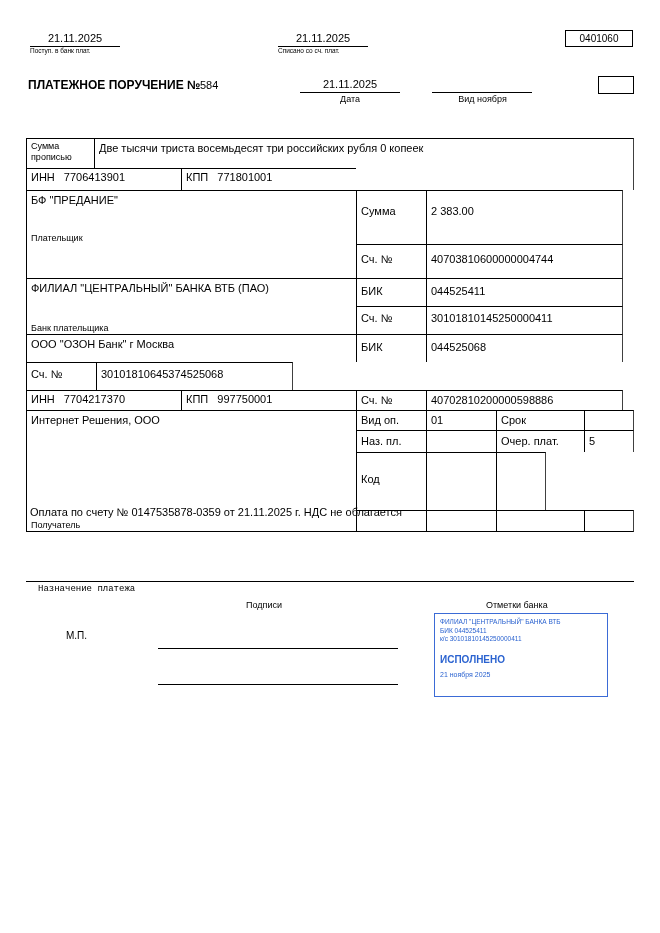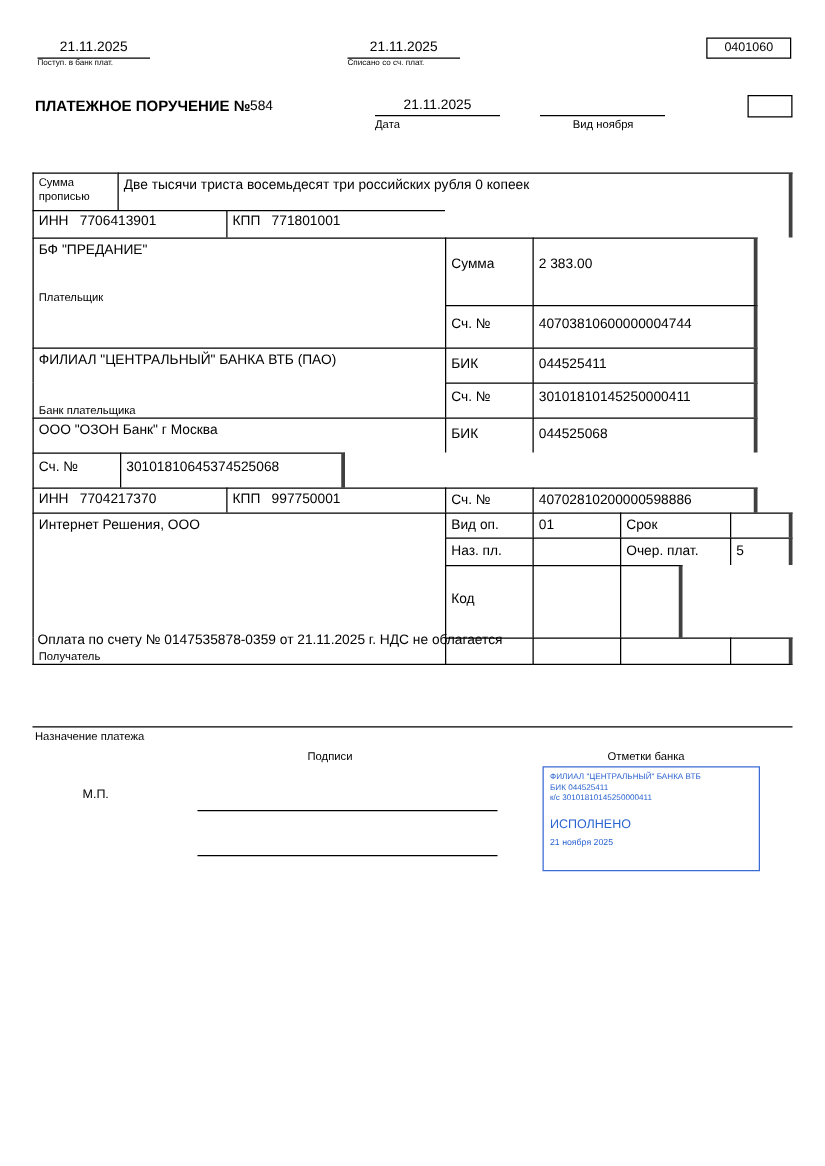--- a/index.html
+++ b/index.html
@@ -34,82 +34,82 @@
   .code-box {
     left: 565px; top: 30px; width: 68px; height: 17px;
     border: 1px solid #000; text-align: center; font-size: 10px; line-height: 15px;
   }
 
   
   .title { left: 28px; top: 78px; font-size: 12px; font-weight: bold; }
   .title-num { left: 200px; top: 79px; font-size: 11px; }
   .doc-date { left: 300px; top: 78px; width: 100px; text-align: center; font-size: 11px; }
   .doc-date-line { left: 300px; top: 92px; width: 100px; border-top: 1px solid #000; }
-  .doc-date-cap { left: 300px; top: 94px; width: 100px; font-size: 9px; }
+  .doc-date-cap { left: 300px; top: 94px; width: 100px; text-align: center; font-size: 9px; }
   .vid-line { left: 432px; top: 92px; width: 100px; border-top: 1px solid #000; }
   .vid-cap { left: 430px; top: 94px; width: 105px; text-align: center; font-size: 9px; }
   .vid-box { left: 598px; top: 76px; width: 36px; height: 18px; border: 1px solid #000; }
 
   
   .tbl {
     position: absolute;
     left: 26px; top: 138px;
     width: 608px;
   }
   .row { display: flex; }
   .cell {
     border-left: 1px solid #000;
     border-top: 1px solid #000;
     position: relative;
     padding: 2px 4px;
   }
-  .lastcol { border-right: 3px solid #404040; }
+  .lastcol { border-right: 1px solid #404040; }
   .botline { border-bottom: 1px solid #000; }
 
   .cap-bl {
     position: absolute;
     left: 4px; bottom: 1px;
     font-size: 9px;
   }
   .v-tl {
     position: absolute; left: 4px; top: 3px; font-size: 11px;
   }
 
   
   .sumwords-lbl { width: 68px; height: 30px; font-size: 9px; line-height: 11px; padding-top: 2px; }
   .sumwords-val { flex: 1; height: 30px; }
 
   .left-col { width: 330px; }
   .mid-col  { width: 70px; }
-  .right-col{ width: 180px; padding-left: 39px; }
+  .right-col{ width: 197px; padding-left: 39px; }
 
   .h22 { height: 22px; }
   .h28 { height: 28px; }
   .h34 { height: 34px; }
   .h54 { height: 54px; }
 
   
   .purpose-text { left: 30px; top: 506px; font-size: 11px; }
-  .purpose-cap { left: 28px; top: 584px; font-size: 9px; }
+  .purpose-cap { left: 38px; top: 584px; font-size: 9px; font-family: Liberation Mono, monospace; }
   .purpose-line { left: 26px; top: 581px; width: 608px; border-top: 1px solid #000; }
 
   .sign-cap { left: 246px; top: 600px; font-size: 9px; }
   .marks-cap { left: 486px; top: 600px; font-size: 9px; }
   .mp { left: 66px; top: 630px; font-size: 10px; }
   .sign-line-1 { left: 158px; top: 648px; width: 240px; border-top: 1px solid #000; }
   .sign-line-2 { left: 158px; top: 684px; width: 240px; border-top: 1px solid #000; }
 
   .stamp {
     left: 434px; top: 613px; width: 174px; height: 84px;
     border: 1px solid #3b6bd6;
     color: #2b63d0;
     padding: 4px 5px;
   }
   .stamp .ln { font-size: 6.5px; line-height: 8.5px; }
-  .stamp .exec { font-size: 10px; font-weight: normal; margin-top: 10px; }
+  .stamp .exec { font-size: 10px; font-weight: bold; margin-top: 10px; }
   .stamp .dt { font-size: 7px; margin-top: 6px; }
 </style>
 </head>
 <body>
 
 <div class="page">
 
   <div class="abs hdr-date1">21.11.2025</div>
   <div class="abs hdr-date1-line"></div>
   <div class="abs hdr-date1-cap lbl-tiny">Поступ. в банк плат.</div>

